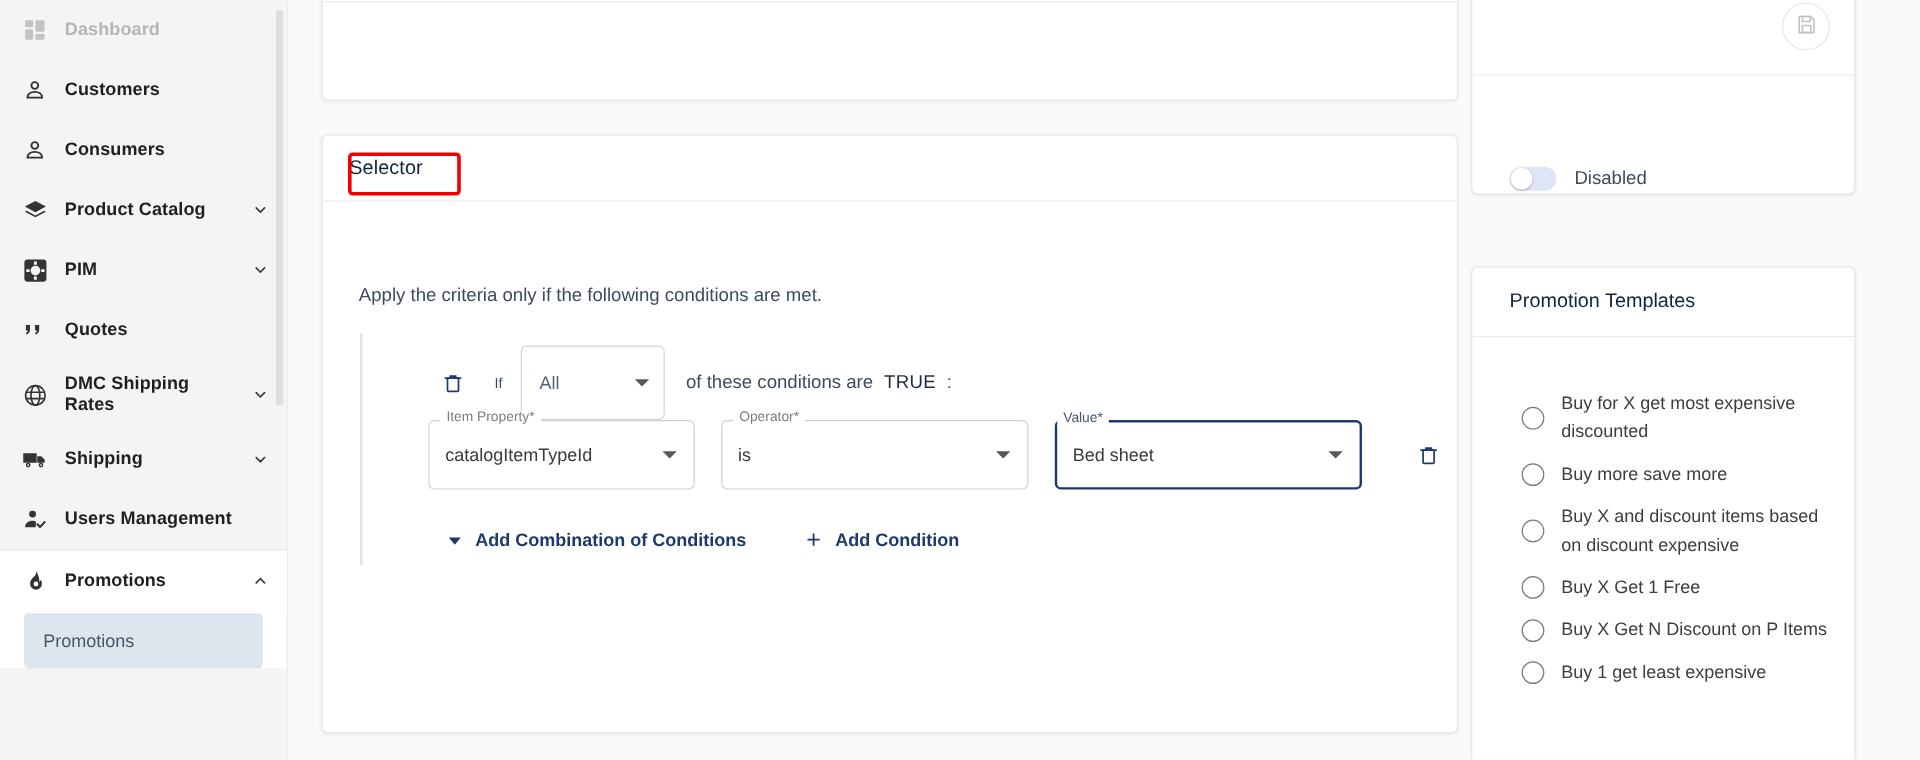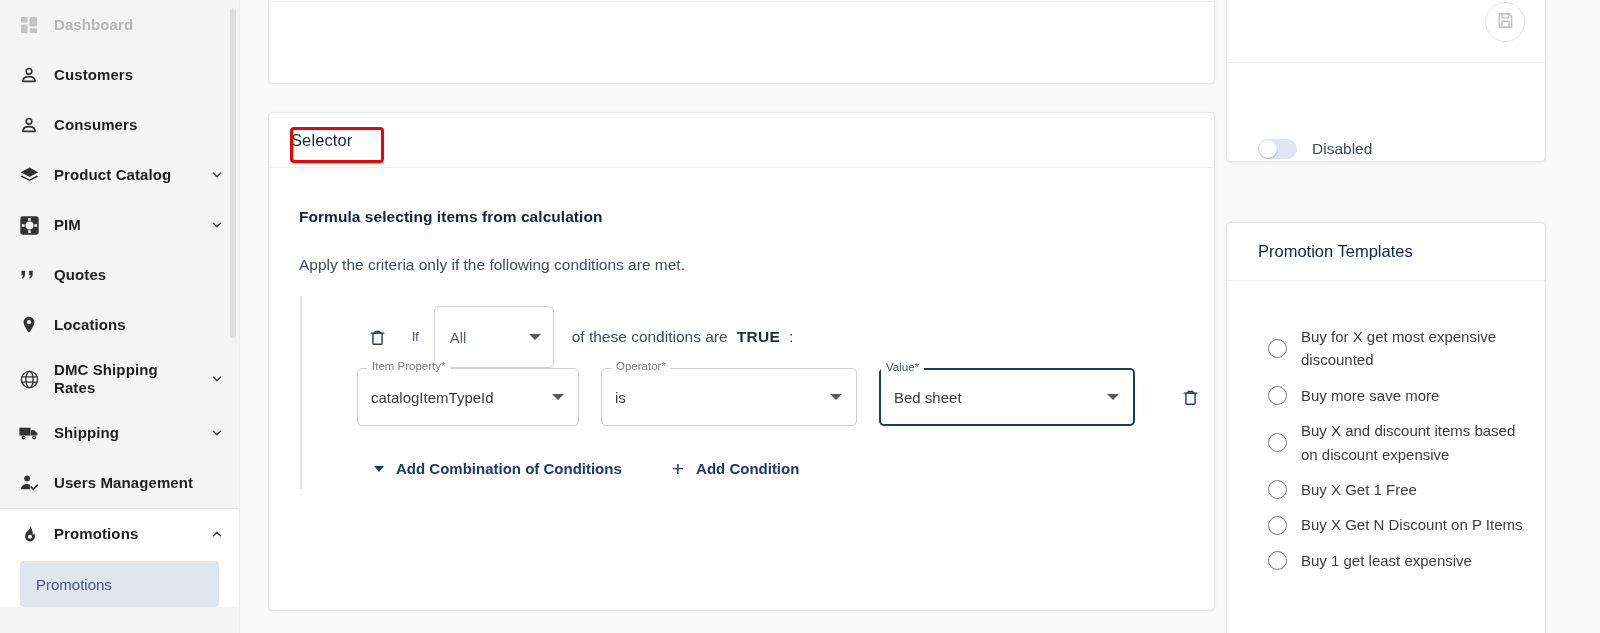--- a/index.html
+++ b/index.html
@@ -247,21 +247,21 @@
     margin-right: 2px;
   }
   .cond-tail {
     margin-left: 18px;
     font-size: 15.5px;
     color: #3f4b5c;
     display: flex;
     align-items: center;
     gap: 9px;
   }
-  .cond-tail b { font-weight: 700; color: #1f2b3d; letter-spacing: .3px; }
+  .cond-tail b { font-weight: 400; color: #1f2b3d; letter-spacing: .3px; }
 
   .cond-row2 {
     display: flex;
     align-items: center;
     padding-left: 55px;
     gap: 22px;
   }
   .field {
     position: relative;
     height: 58px;
@@ -506,29 +506,20 @@
       <div class="nav-item">
         <span class="nav-icon">
           <svg width="20" height="20" viewBox="0 0 24 24" fill="currentColor">
               <path d="M3 7h4.2v4.5c0 2.5-1.3 4.2-3.4 5.1l-.8-1.6c1.2-.6 1.9-1.5 1.9-2.6H3z"></path>
               <path d="M12.2 7h4.2v4.5c0 2.5-1.3 4.2-3.4 5.1l-.8-1.6c1.2-.6 1.9-1.5 1.9-2.6h-1.9z"></path>
             </svg>
         </span>
         <span class="nav-label">Quotes</span>
       </div>
 
-      <div class="nav-item">
-        <span class="nav-icon">
-          <svg width="20" height="20" viewBox="0 0 24 24" fill="currentColor">
-              <path d="M12 2.2c-3.6 0-6.5 2.9-6.5 6.5 0 4.9 6.5 12.6 6.5 12.6s6.5-7.7 6.5-12.6c0-3.6-2.9-6.5-6.5-6.5z"></path>
-              <circle cx="12" cy="8.6" r="2.5" fill="#f4f4f4"></circle>
-            </svg>
-        </span>
-        <span class="nav-label">Locations</span>
-      </div>
 
       <div class="nav-item tall">
         <span class="nav-icon">
           <svg width="21" height="21" viewBox="0 0 24 24" fill="none" stroke="currentColor" stroke-width="1.6">
               <circle cx="12" cy="12" r="9.3"></circle>
               <ellipse cx="12" cy="12" rx="4.2" ry="9.3"></ellipse>
               <path d="M2.9 9h18.2M2.9 15h18.2"></path>
             </svg>
         </span>
         <span class="nav-label">DMC Shipping Rates</span>
@@ -603,21 +594,20 @@
         <div class="card-top-divider"></div>
       </div>
 
       <section class="card card-selector">
         <div class="selector-head">
           <span class="selector-title">Selector</span>
           <span class="redbox"></span>
         </div>
 
         <div class="selector-body">
-          <div class="formula-title">Formula selecting items from calculation</div>
           <div class="apply-text">Apply the criteria only if the following conditions are met.</div>
 
           <div class="cond-group">
 
             <div class="cond-row1">
               <button class="icon-btn">
                 <svg width="19" height="19" viewBox="0 0 24 24" fill="none" stroke="currentColor" stroke-width="1.8" stroke-linecap="round">
                     <path d="M4 6.5h16"></path>
                     <path d="M9.2 6.5V4.3h5.6v2.2"></path>
                     <rect x="6.2" y="6.5" width="11.6" height="14" rx="1.2"></rect>

